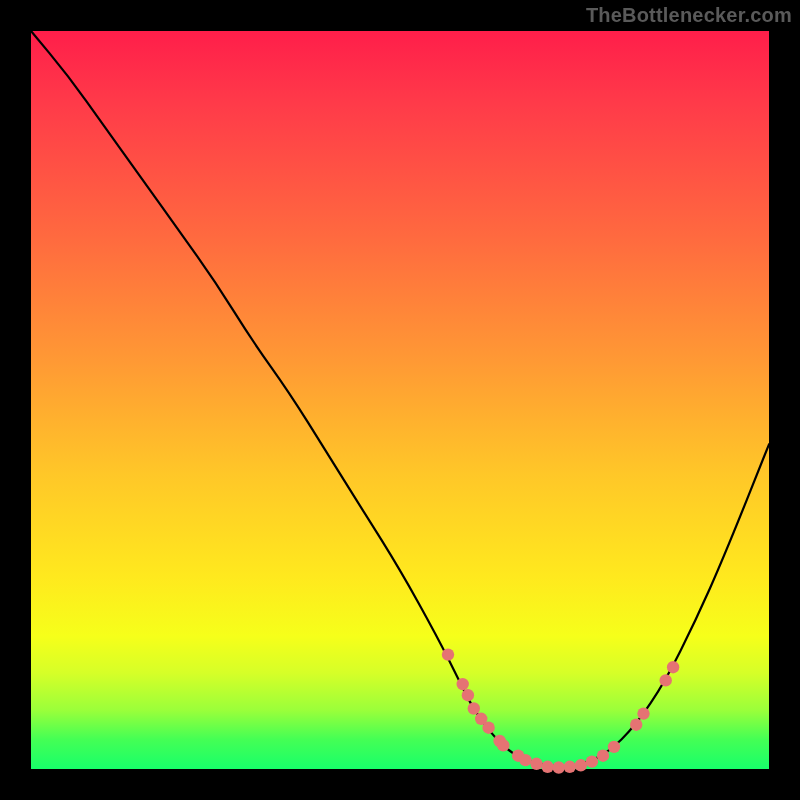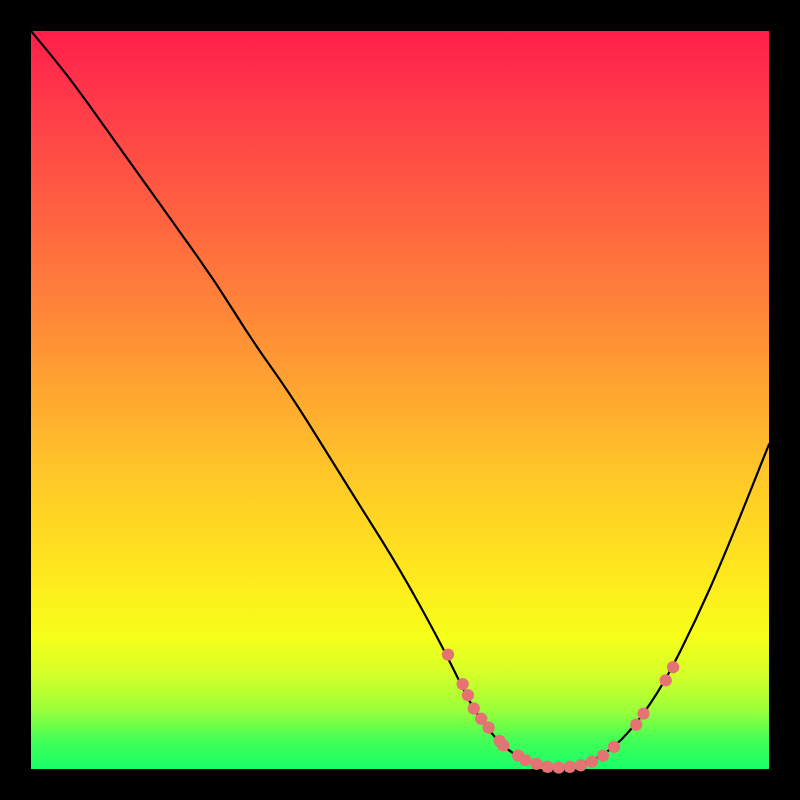--- a/index.html
+++ b/index.html
@@ -67,20 +67,21 @@
   }
   .dot {
     fill: #e57373;
     stroke: none;
   }
 </style>
 </head>
 <body>
 
 <div class="frame">
+  <div class="watermark">TheBottlenecker.com</div>
 
   <div class="plot-area">
     <svg class="curve" viewBox="0 0 738 738" preserveAspectRatio="none">
       <path id="curve-path" class="curve-path" d="M 0.0 0.0 Q 0.0 0.0 18.4 22.1 Q 36.9 44.3 55.3 70.1 Q 73.8 95.9 92.3 121.8 Q 110.7 147.6 129.2 173.4 Q 147.6 199.3 166.1 225.1 Q 184.5 250.9 202.9 280.4 Q 221.4 310.0 239.9 335.8 Q 258.3 361.6 276.8 391.1 Q 295.2 420.7 313.6 450.2 Q 332.1 479.7 350.6 509.2 Q 369.0 538.7 387.5 572.0 Q 405.9 605.2 417.0 627.3 Q 428.0 649.4 435.4 664.2 Q 442.8 679.0 453.9 693.7 Q 464.9 708.5 476.0 717.7 Q 487.1 726.9 501.8 731.4 Q 516.6 735.8 531.4 735.4 Q 546.1 735.0 560.9 729.1 Q 575.6 723.2 590.4 708.5 Q 605.2 693.7 619.9 671.6 Q 634.7 649.4 649.4 619.9 Q 664.2 590.4 679.0 557.2 Q 693.7 524.0 715.9 468.6 T 738.0 413.3"></path>
       <g id="dots-group">
           <circle cx="417.0" cy="623.6" r="6.2" class="dot"></circle>
           <circle cx="431.7" cy="653.1" r="6.2" class="dot"></circle>
           <circle cx="436.9" cy="664.2" r="6.2" class="dot"></circle>
           <circle cx="442.8" cy="677.5" r="6.2" class="dot"></circle>
           <circle cx="450.2" cy="687.8" r="6.2" class="dot"></circle>

